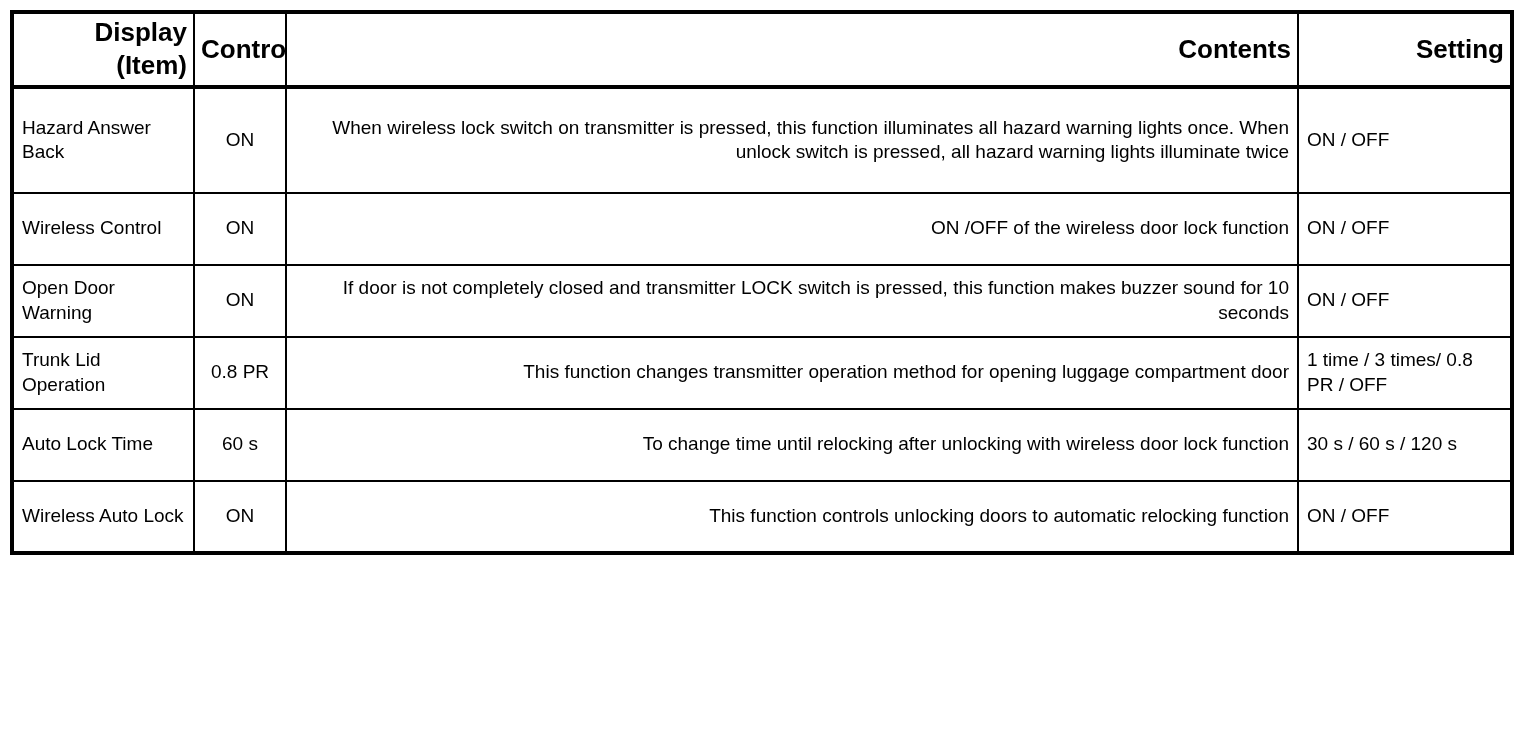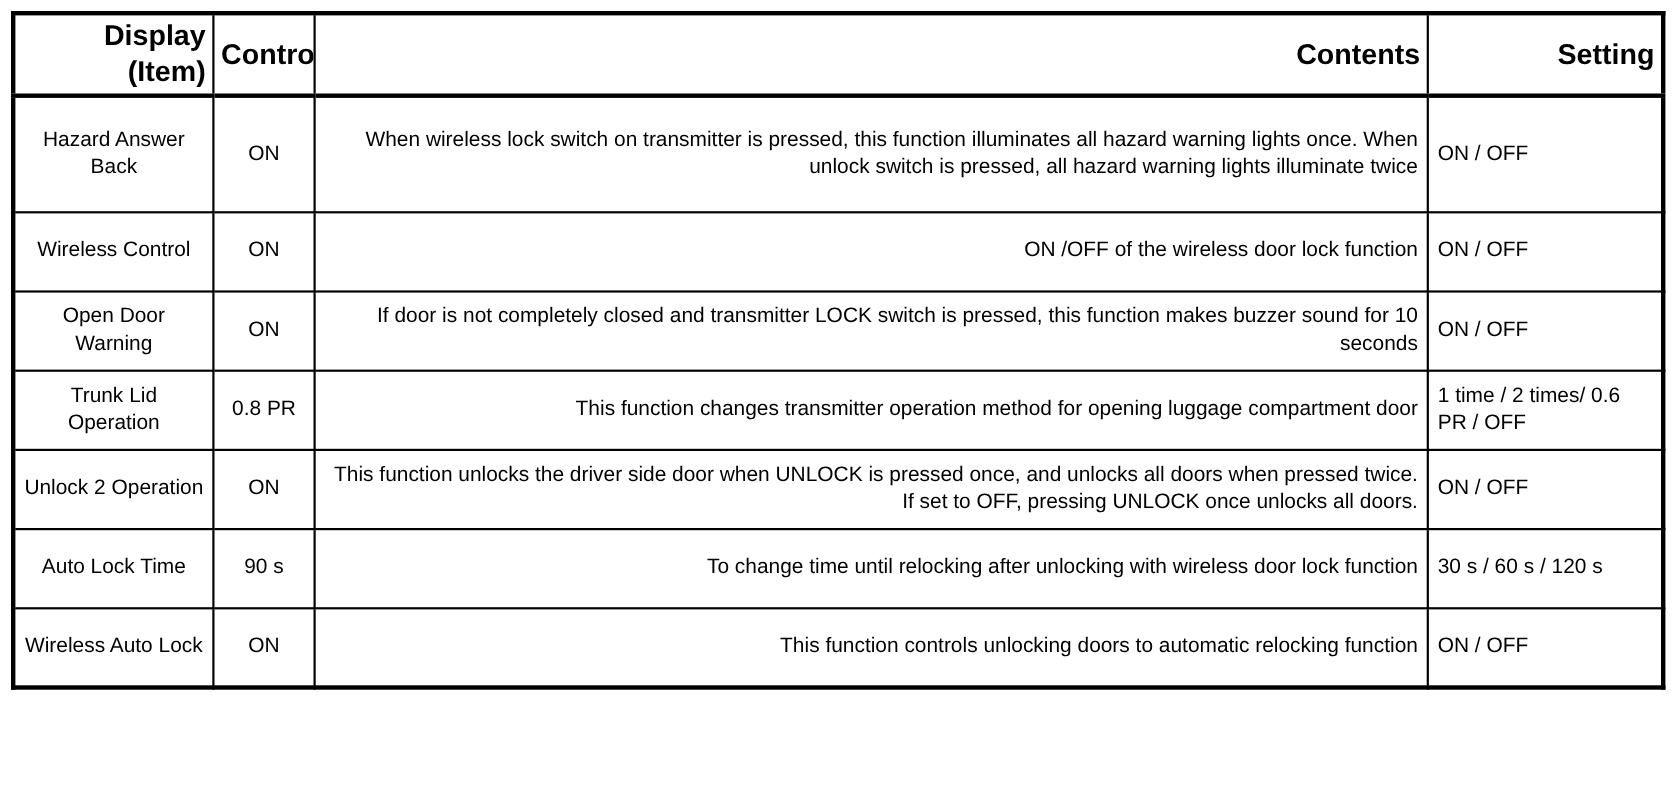--- a/index.html
+++ b/index.html
@@ -50,21 +50,21 @@
     padding: 2px 6px;
   }
   col.c-item    { width: 182px; }
   col.c-default { width: 92px;  }
   col.c-contents{ width: 1012px;}
   col.c-setting { width: 214px; }
 
   tbody tr { height: 72px; }
   tbody tr:first-child { height: 106px; }
 
-  td.cell-item     { text-align: center; }
+  td.cell-item     { text-align: left; }
   td.cell-default  { text-align: center; }
   td.cell-contents { text-align: right; }
   td.cell-setting  { text-align: left; }
 </style>
 </head>
 <body>
 
 <div class="page">
   <table class="settings">
     <colgroup>
@@ -97,31 +97,25 @@
       <tr>
         <td class="cell-item">Open Door Warning</td>
         <td class="cell-default">ON</td>
         <td class="cell-contents">If door is not completely closed and transmitter LOCK switch is pressed, this function makes buzzer sound for 10 seconds</td>
         <td class="cell-setting">ON / OFF</td>
       </tr>
       <tr>
         <td class="cell-item">Trunk Lid Operation</td>
         <td class="cell-default">0.8 PR</td>
         <td class="cell-contents">This function changes transmitter operation method for opening luggage compartment door</td>
-        <td class="cell-setting">1 time / 2 times/ 0.6 PR / OFF</td>
-      </tr>
-      <tr>
-        <td class="cell-item">Unlock 2 Operation</td>
-        <td class="cell-default">ON</td>
-        <td class="cell-contents">This function unlocks the driver side door when UNLOCK is pressed once, and unlocks all doors when pressed twice. If set to OFF, pressing UNLOCK once unlocks all doors.</td>
-        <td class="cell-setting">ON / OFF</td>
+        <td class="cell-setting">1 time / 3 times/ 0.8 PR / OFF</td>
       </tr>
       <tr>
         <td class="cell-item">Auto Lock Time</td>
-        <td class="cell-default">90 s</td>
+        <td class="cell-default">60 s</td>
         <td class="cell-contents">To change time until relocking after unlocking with wireless door lock function</td>
         <td class="cell-setting">30 s / 60 s / 120 s</td>
       </tr>
       <tr>
         <td class="cell-item">Wireless Auto Lock</td>
         <td class="cell-default">ON</td>
         <td class="cell-contents">This function controls unlocking doors to automatic relocking function</td>
         <td class="cell-setting">ON / OFF</td>
       </tr>
     </tbody>

